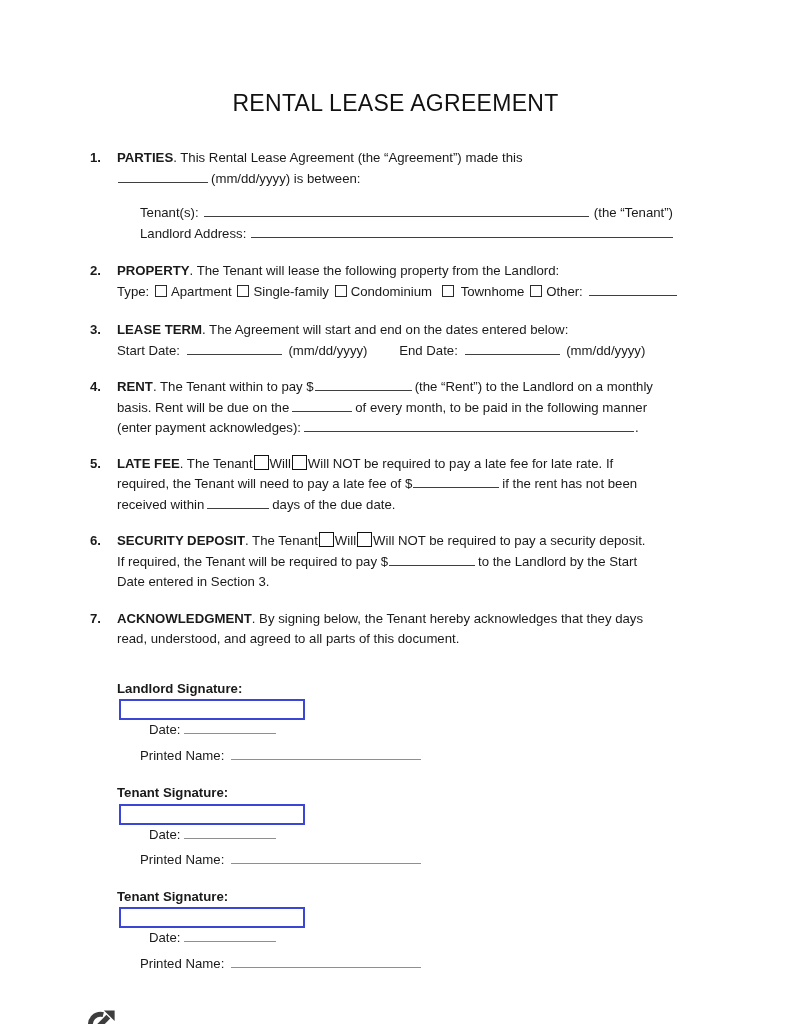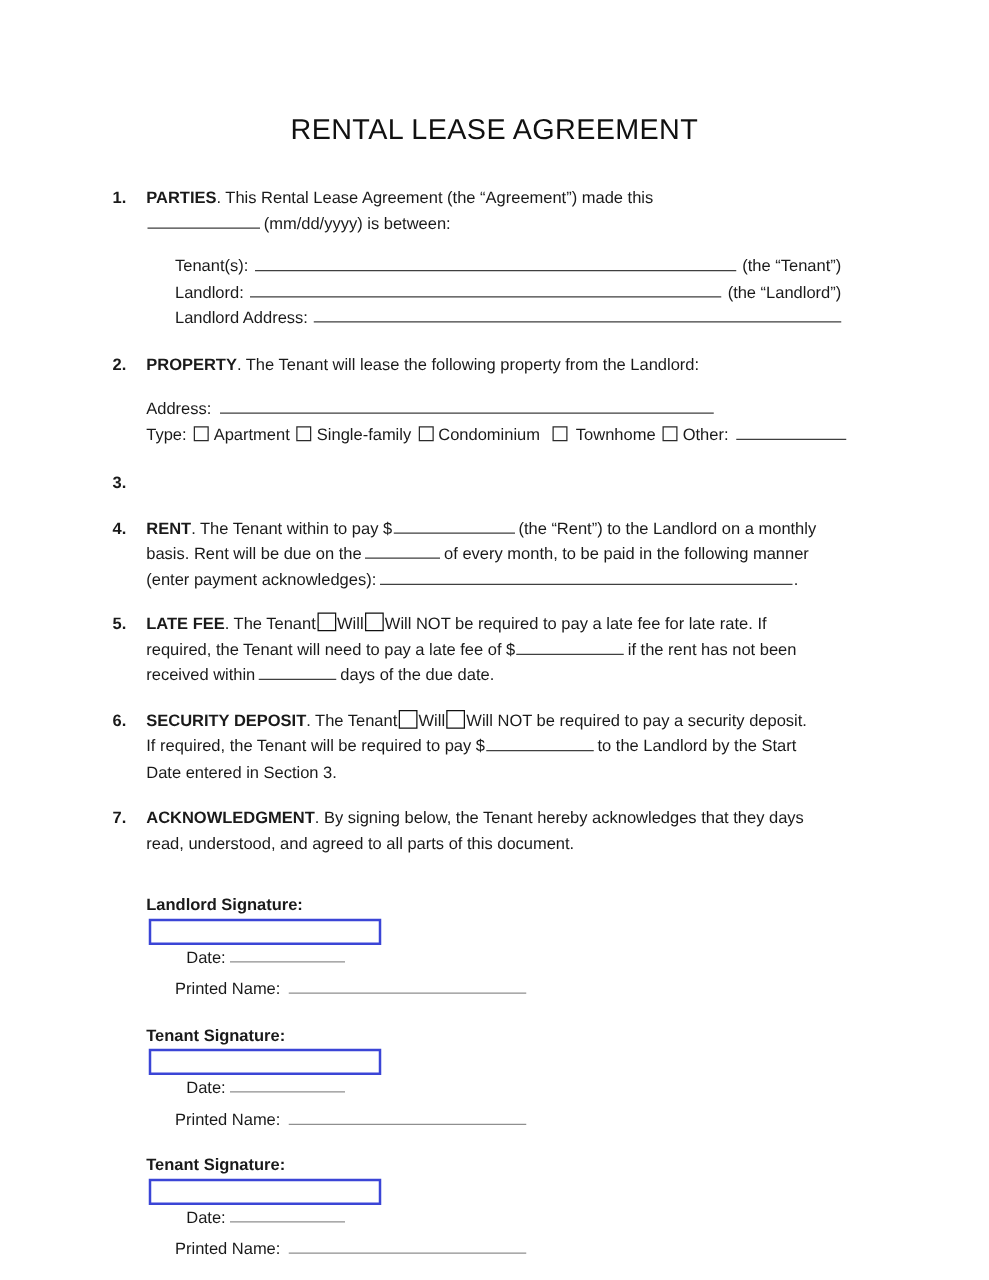--- a/index.html
+++ b/index.html
@@ -66,53 +66,53 @@
     <div class="sec-body">
       <span class="hd">PARTIES</span><span>. This Rental Lease Agreement (the “Agreement”) made this</span><br>
       <span class="blank b90 tl"></span><span>(mm/dd/yyyy) is between:</span>
 
       <div class="kv-row" style="margin-top:14px">
         <span class="lbl">Tenant(s):</span>
         <span class="fill"></span>
         <span class="sfx">(the “Tenant”)</span>
       </div>
       <div class="kv-row">
-        <span class="lbl">Landlord:</span>
-        <span class="fill"></span>
-        <span class="sfx">(the “Landlord”)</span>
-      </div>
-      <div class="kv-row">
         <span class="lbl">Landlord Address:</span>
         <span class="fill" style="margin-right:0"></span>
       </div>
     </div>
   </div>
 
   <div class="sec" style="margin-top:17px">
     <span class="num">2.</span>
     <div class="sec-body">
       <span class="hd">PROPERTY</span><span>. The Tenant will lease the following property from the Landlord:</span>
-      <div style="margin-top:15px">
-        <span>Address:</span>
-        <span class="blank b395"></span>
-      </div>
       <div>
         <span>Type:</span>
         <span class="cb-sm"></span><span>Apartment</span>
         <span class="cb-sm"></span><span>Single-family</span>
         <span class="cb-sm"></span><span>Condominium</span>
         <span class="cb-sm" style="margin-left:6px;margin-right:7px"></span><span>Townhome</span>
         <span class="cb-sm"></span><span>Other:</span>
         <span class="blank b88"></span>
       </div>
     </div>
   </div>
 
   <div class="sec" style="margin-top:18px">
     <span class="num">3.</span>
+    <div class="sec-body">
+      <span class="hd">LEASE TERM</span><span>. The Agreement will start and end on the dates entered below:</span><br>
+      <span>Start Date:</span>
+      <span class="blank b95"></span>
+      <span>(mm/dd/yyyy)</span>
+      <span style="margin-left:28px">End Date:</span>
+      <span class="blank b95"></span>
+      <span>(mm/dd/yyyy)</span>
+    </div>
   </div>
 
   <div class="sec" style="margin-top:16px">
     <span class="num">4.</span>
     <div class="sec-body">
       <span class="hd">RENT</span><span>. The Tenant within to pay $</span><span class="blank b97 tl"></span><span>(the “Rent”) to the Landlord on a monthly</span><br>
       <span>basis. Rent will be due on the</span><span class="blank b60"></span><span>of every month, to be paid in the following manner</span><br>
       <span>(enter payment acknowledges):</span><span class="blank b332"></span><span>.</span>
     </div>
   </div>

